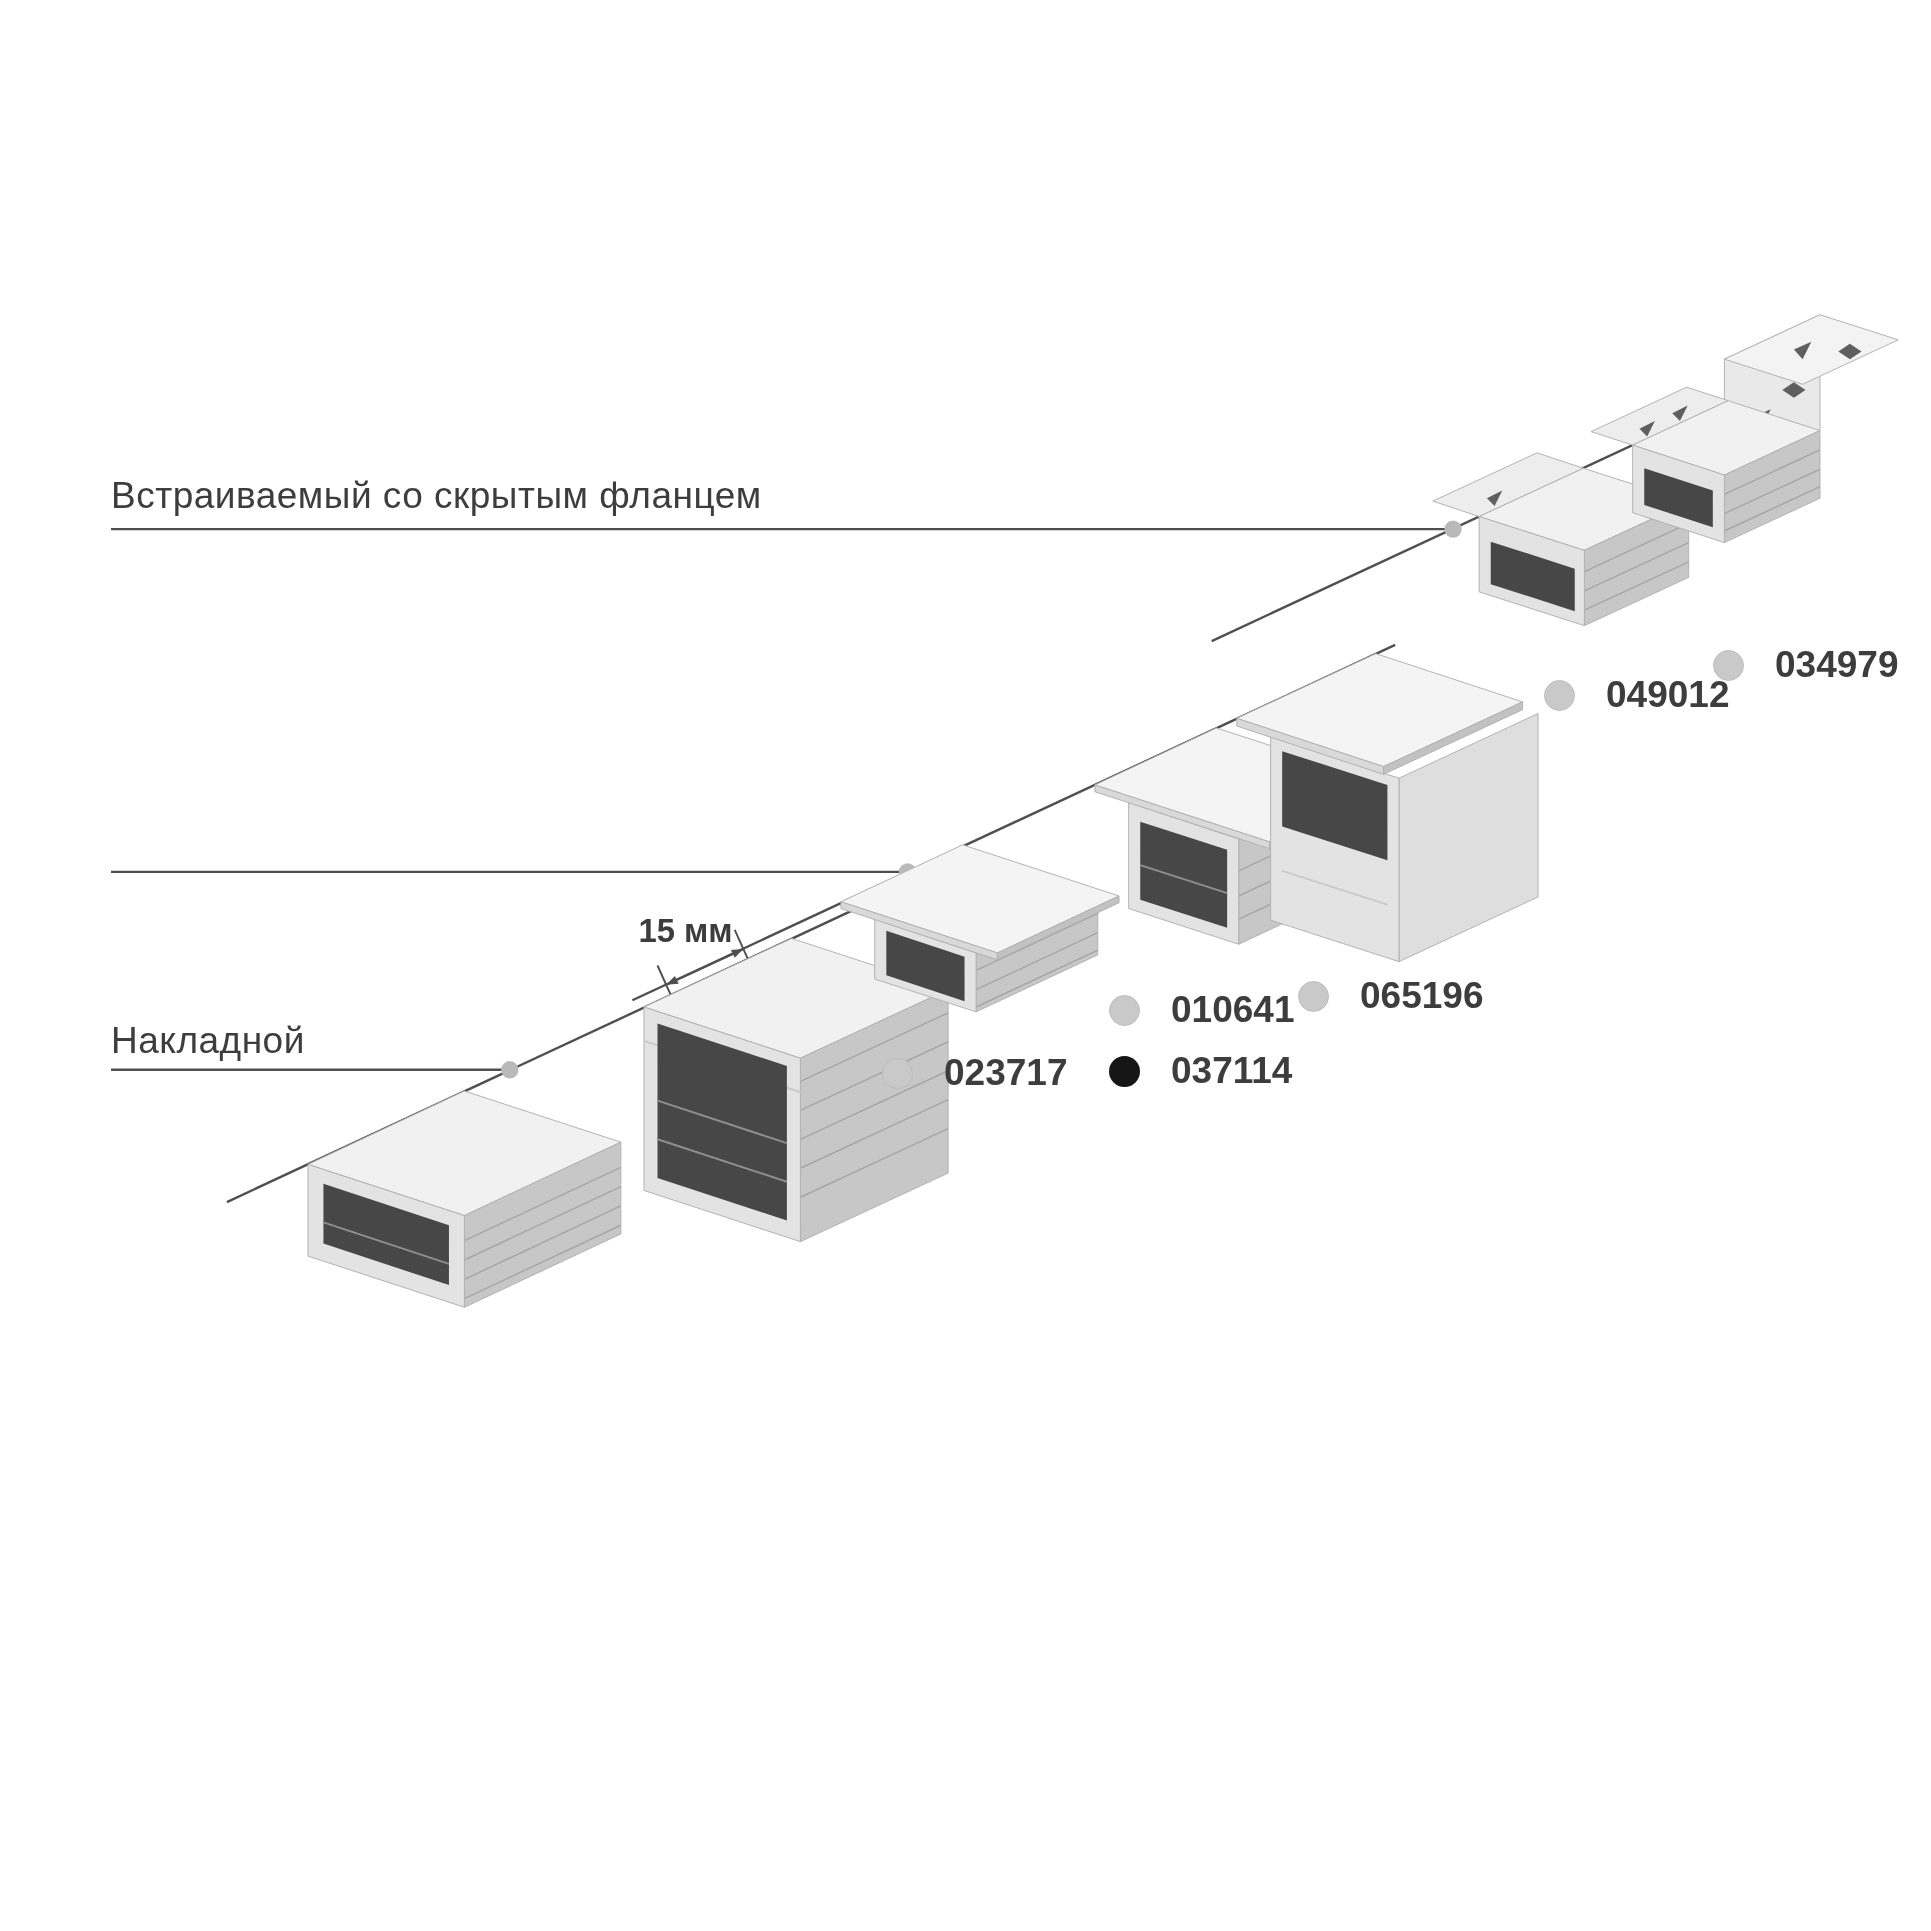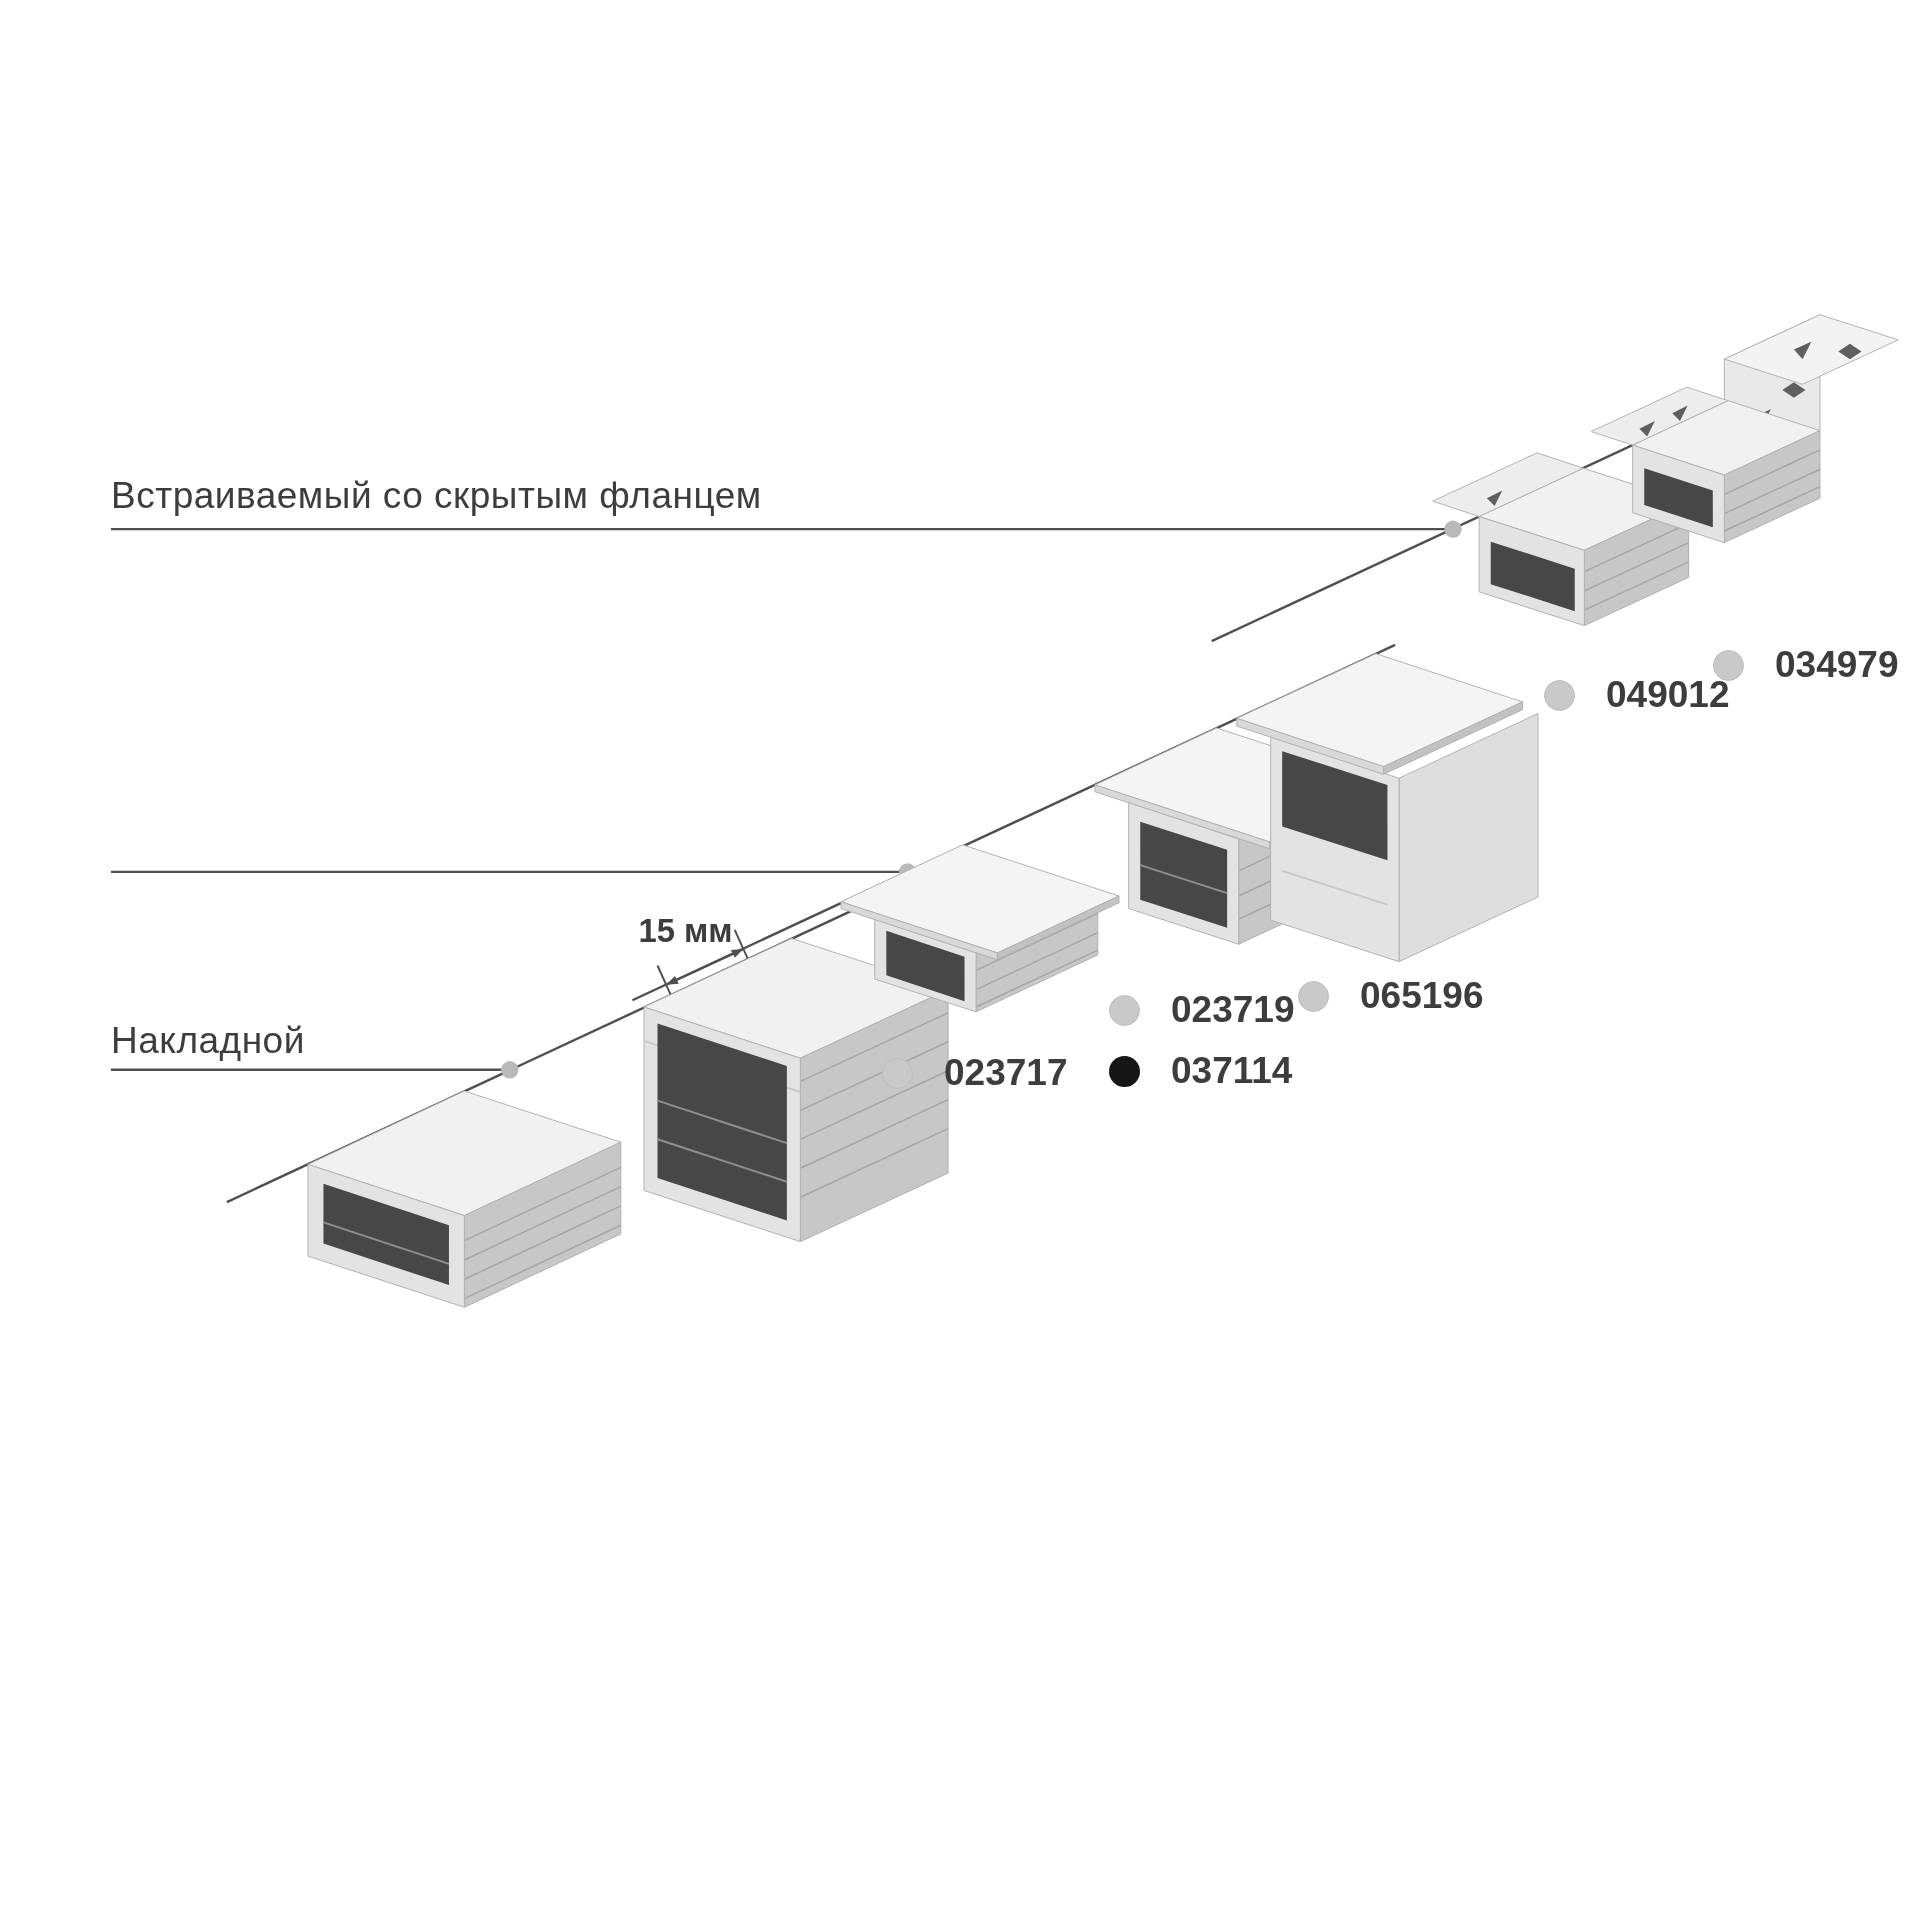--- a/index.html
+++ b/index.html
@@ -171,21 +171,21 @@
   <div class="code-group" style="left:882px;top:1052px">
     <div class="code-row">
       <span class="dot" style="background: rgb(201, 201, 201); border: 1.9px solid rgb(189, 189, 189);"></span>
       <span class="code">023717</span>
     </div>
   </div>
 
   <div class="code-group" style="left:1109px;top:989px">
     <div class="code-row">
       <span class="dot" style="background: rgb(201, 201, 201); border: 1.9px solid rgb(189, 189, 189);"></span>
-      <span class="code">023719</span>
+      <span class="code">010641</span>
     </div>
     <div class="code-row">
       <span class="dot" style="background: rgb(22, 22, 22); border: none;"></span>
       <span class="code">037114</span>
     </div>
   </div>
 
   <div class="code-group" style="left:1298px;top:975px">
     <div class="code-row">
       <span class="dot" style="background: rgb(201, 201, 201); border: 1.9px solid rgb(189, 189, 189);"></span>

